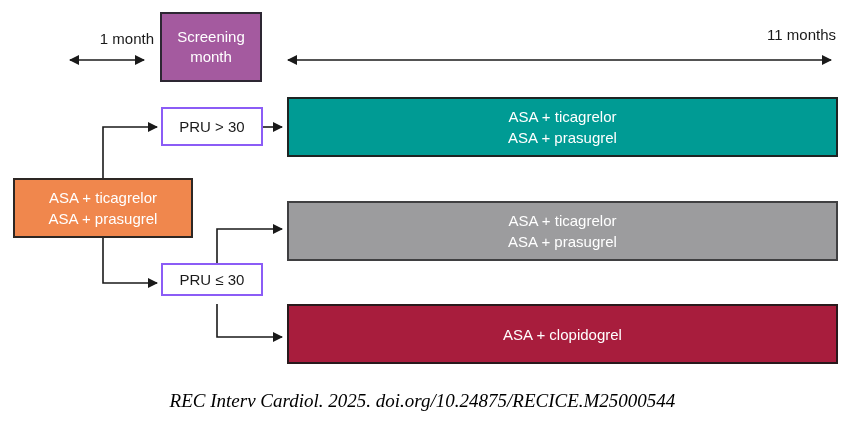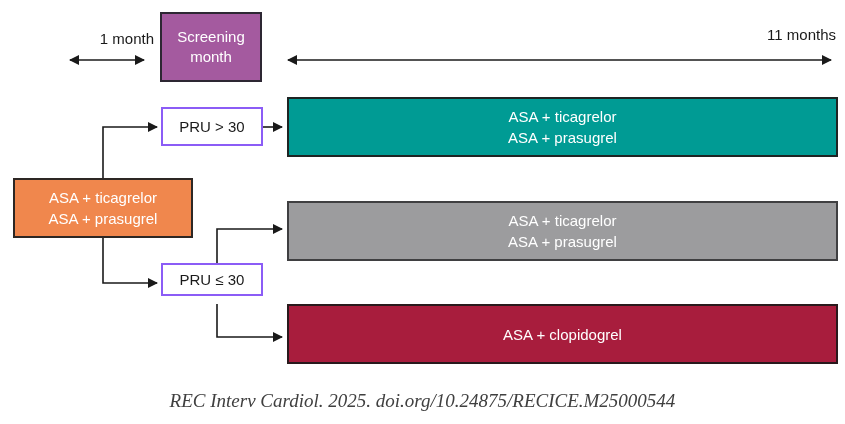--- a/index.html
+++ b/index.html
@@ -59,21 +59,21 @@
   .time-label { font-size: 15px; color: #1a1a1a; text-align: right; }
   #one-month-label { left: 58px; top: 30px; width: 96px; }
   #eleven-months-label { left: 283px; top: 26px; width: 553px; }
 
   #citation {
     left: 0; top: 390px; width: 845px;
     text-align: center;
     font-family: "Liberation Serif", serif;
     font-style: italic;
     font-size: 19px;
-    color: #404040;
+    color: #000000;
   }
 </style>
 </head>
 <body>
 
 <div id="figure">
 
   <svg id="connector-layer" viewBox="0 0 845 424" xmlns="http://www.w3.org/2000/svg">
     <defs>
       <marker id="ah-end" markerWidth="11" markerHeight="10" refX="9" refY="5" orient="auto" markerUnits="userSpaceOnUse">

